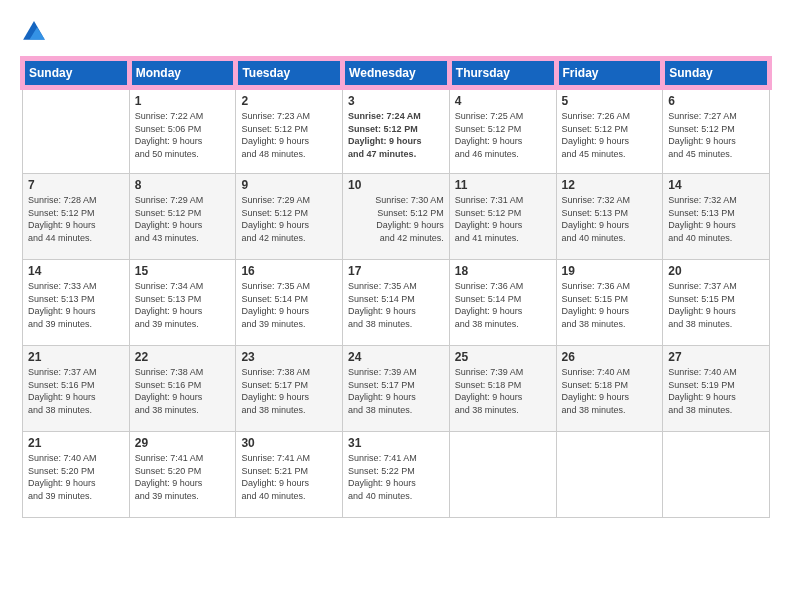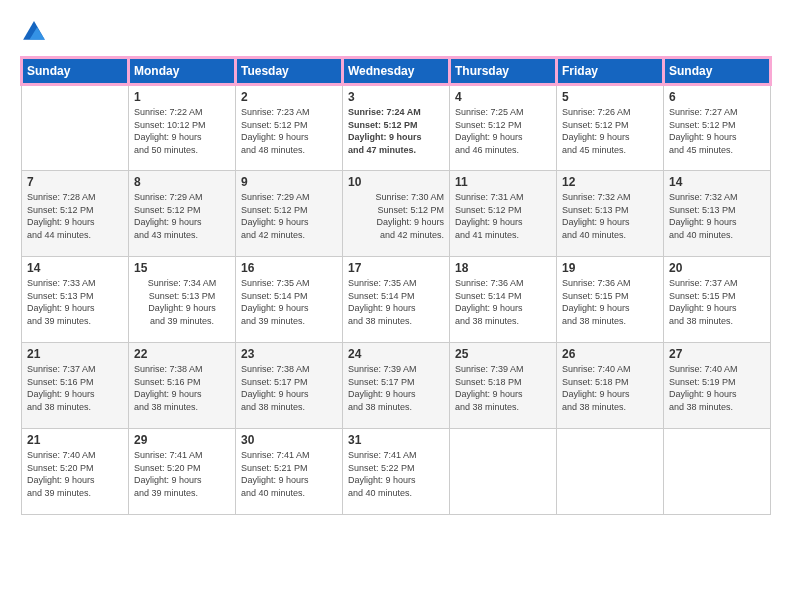--- a/index.html
+++ b/index.html
@@ -63,21 +63,21 @@
       border-collapse: collapse;
       table-layout: fixed;
     }
     .calendar th {
       background: #1565c0;
       color: #fff;
       font-size: 12px;
       font-weight: bold;
       padding: 5px 4px;
       text-align: left;
-      border: 3px solid #f9a8d4;
+      border: 5px solid #f9a8d4;
     }
     .calendar td {
       border: 1px solid #ccc;
       vertical-align: top;
       padding: 4px 5px;
       font-size: 9.5px;
       color: #333;
       height: 86px;
       background: #fff;
     }
@@ -132,21 +132,21 @@
           <th>Friday</th>
           <th>Sunday</th>
         </tr>
     </thead>
     <tbody id="calendar-body">
     <tr>
           <td class="empty-cell"></td>
           <td>
             <span class="day-number">1</span>
             <div class="day-info" style="white-space: pre-line;">Sunrise: 7:22 AM
-Sunset: 10:12 PM
+Sunset: 5:06 PM
 Daylight: 9 hours
 and 50 minutes.</div>
           </td>
           <td>
             <span class="day-number">2</span>
             <div class="day-info" style="white-space: pre-line;">Sunrise: 7:23 AM
 Sunset: 5:12 PM
 Daylight: 9 hours
 and 48 minutes.</div>
           </td>
@@ -233,21 +233,21 @@
         <tr>
           <td>
             <span class="day-number">14</span>
             <div class="day-info" style="white-space: pre-line;">Sunrise: 7:33 AM
 Sunset: 5:13 PM
 Daylight: 9 hours
 and 39 minutes.</div>
           </td>
           <td>
             <span class="day-number">15</span>
-            <div class="day-info" style="white-space: pre-line; text-align: center;">Sunrise: 7:34 AM
+            <div class="day-info" style="white-space: pre-line;">Sunrise: 7:34 AM
 Sunset: 5:13 PM
 Daylight: 9 hours
 and 39 minutes.</div>
           </td>
           <td>
             <span class="day-number">16</span>
             <div class="day-info" style="white-space: pre-line;">Sunrise: 7:35 AM
 Sunset: 5:14 PM
 Daylight: 9 hours
 and 39 minutes.</div>

